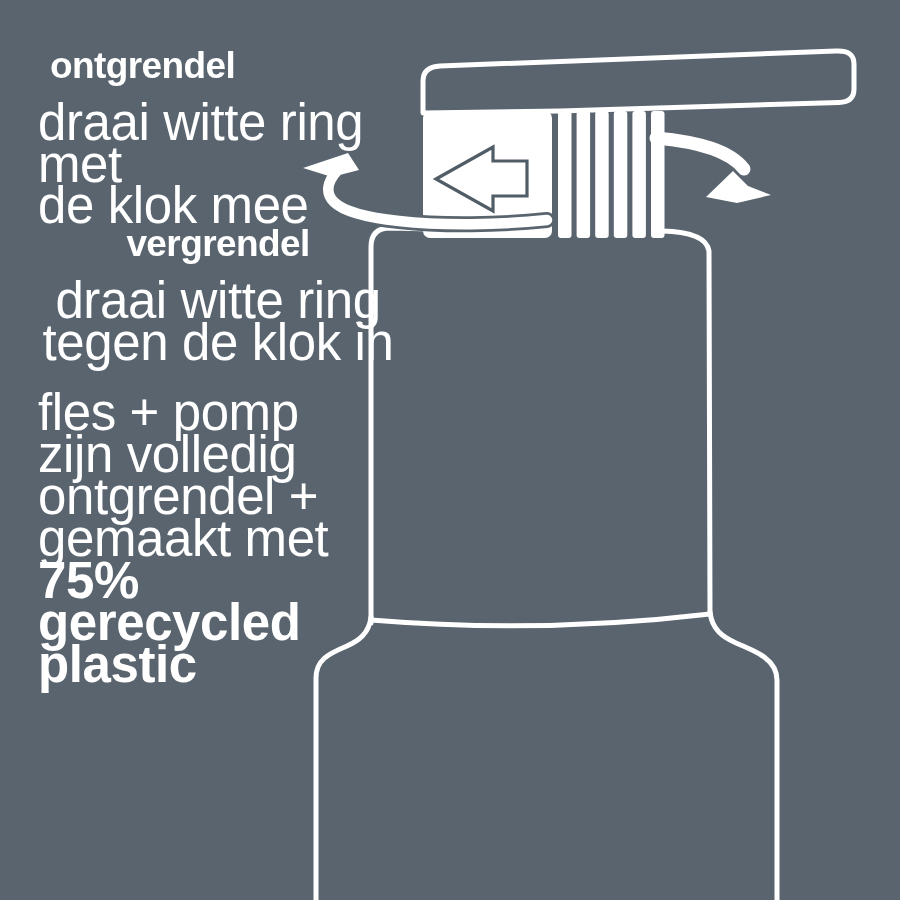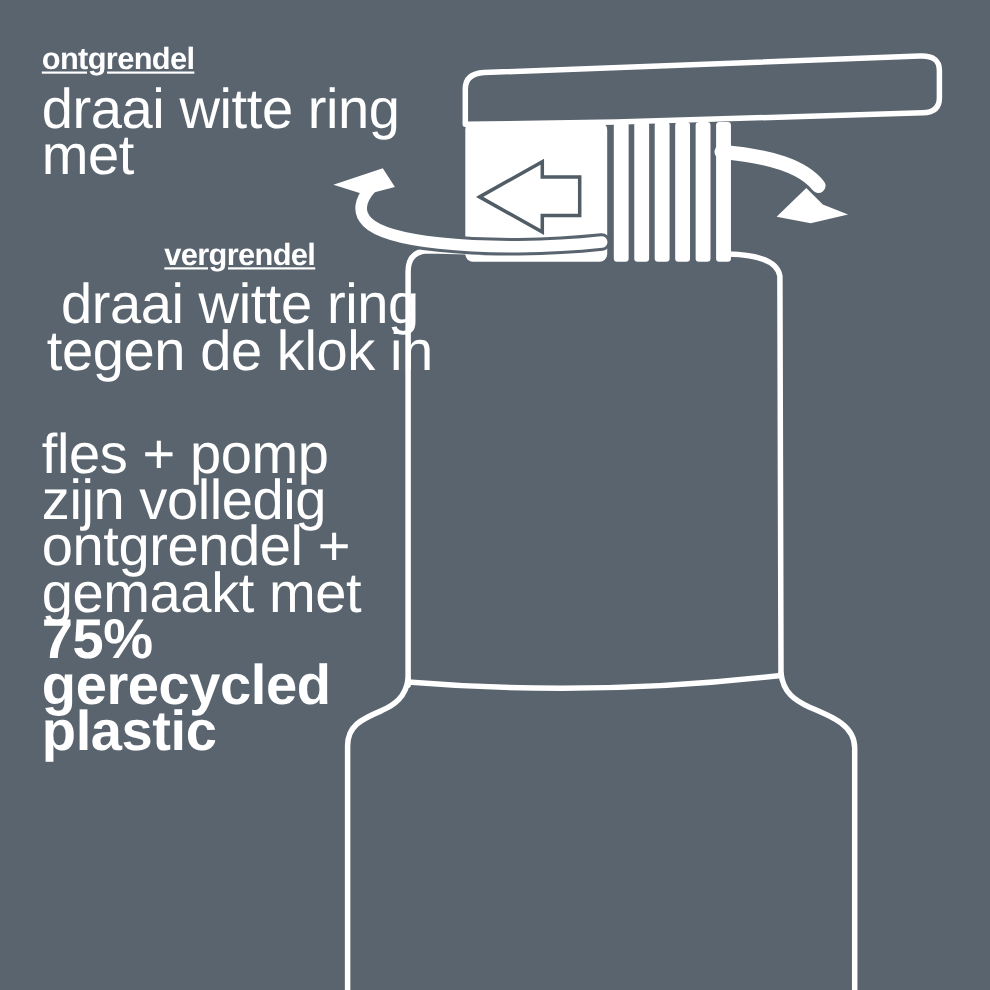--- a/index.html
+++ b/index.html
@@ -10,21 +10,21 @@
     overflow:hidden;
   }
   .stage{position:relative;width:900px;height:900px;}
   .stage svg{position:absolute;left:0;top:0;z-index:1;}
   .text-block{
     position:absolute;left:38px;z-index:2;
     color:#ffffff;width:360px;
     letter-spacing:-0.4px;
   }
   .text-block h2{
-    margin:0;font-size:28px;line-height:48px;font-weight:bold;letter-spacing:-0.6px;text-decoration:underline;
+    margin:12px;font-size:37px;line-height:48px;font-weight:bold;letter-spacing:-0.6px;
   }
   .text-block p{
     margin:0;font-size:51px;line-height:41.5px;font-weight:normal;
   }
   .text-block p strong{font-weight:bold;text-align:center;}
   #unlock-block{top:30px;}
   #lock-block{top:208px;text-align:center;}
   #recycle-block{top:392px;}
   #recycle-block p{line-height:42px;}
 </style>
@@ -74,20 +74,21 @@
 
     <g>
       <path d="M656,138 C700,142 730,151 744,169" fill="none" stroke="#ffffff" stroke-width="13" stroke-linecap="round"></path>
       <polygon points="706,197 733,171 748,186 771,195 737,203" fill="#ffffff"></polygon>
     </g>
   </svg>
 
   <section class="text-block" id="unlock-block">
     <h2>ontgrendel</h2>
     <p>draai witte ring met</p>
+    <p>de klok mee</p>
   </section>
 
   <section class="text-block" id="lock-block">
     <h2>vergrendel</h2>
     <p>draai witte ring</p>
     <p>tegen de klok in</p>
   </section>
 
   <section class="text-block" id="recycle-block">
     <p>fles + pomp</p>

